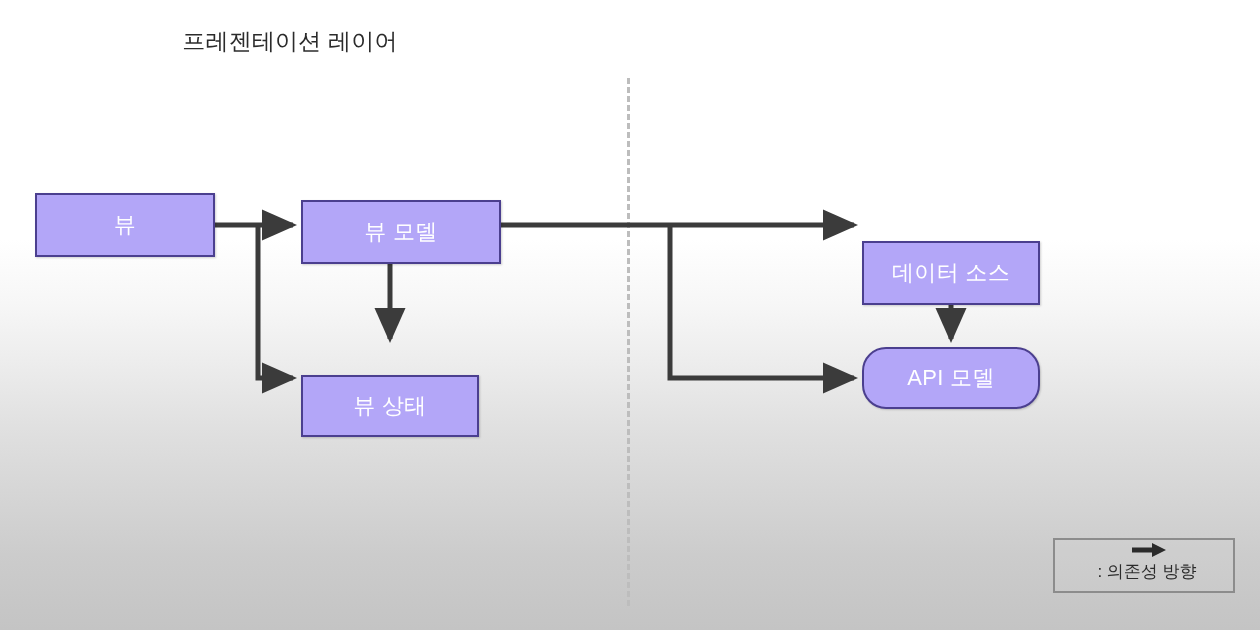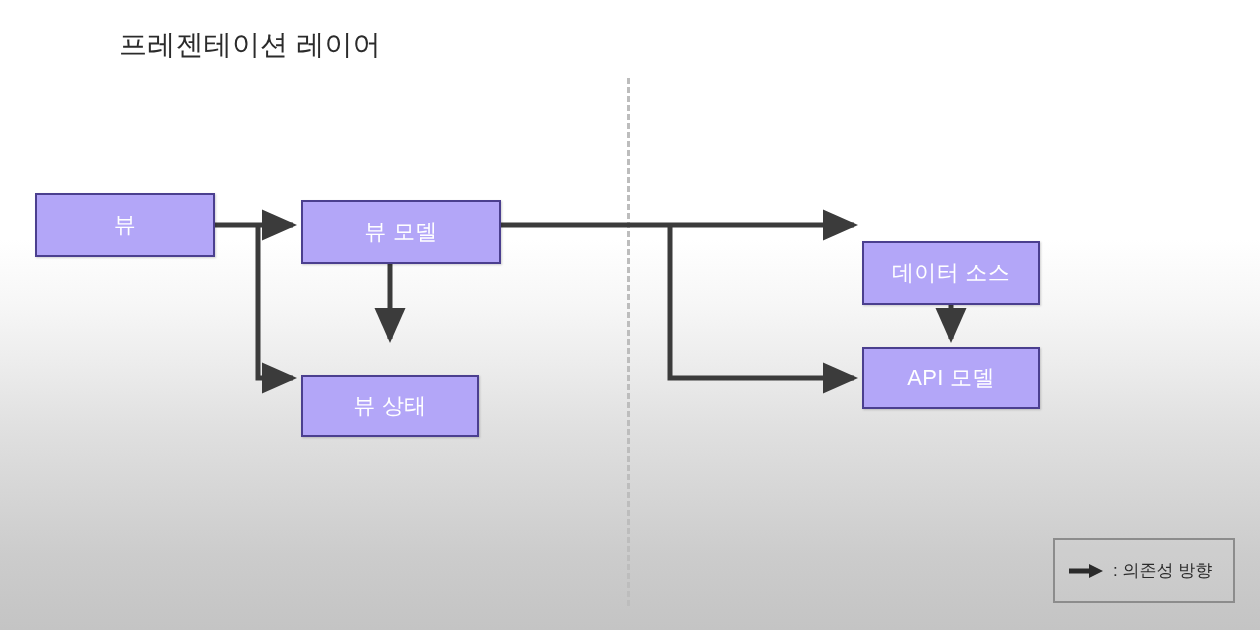--- a/index.html
+++ b/index.html
@@ -21,25 +21,26 @@
         #ffffff 38%,
         #f7f7f7 48%,
         #ececec 58%,
         #e0e0e0 68%,
         #d6d6d6 78%,
         #cccccc 88%,
         #c4c4c4 100%);
   }
   .layer-title {
     position: absolute;
-    font-size: 28px;
+    font-size: 23px;
     color: #2b2b2b;
     letter-spacing: 0.2px;
     white-space: nowrap;
     text-align: center;
+    margin-left: 40px;
   }
   #title-presentation { left: 0px;   top: 26px; width: 500px; }
   #title-data         { left: 740px; top: 26px; width: 460px; }
 
   .node {
     position: absolute;
     background: #b3a6f8;
     border: 2px solid #4b3f8f;
     box-sizing: border-box;
     display: flex;
@@ -48,21 +49,21 @@
     color: #ffffff;
     font-size: 22px;
     letter-spacing: 0.3px;
     box-shadow: 1px 1px 2px rgba(0,0,0,0.18);
     z-index: 3;
   }
   #node-view        { left: 35px;  top: 193px; width: 180px; height: 64px; }
   #node-viewmodel   { left: 301px; top: 200px; width: 200px; height: 64px; }
   #node-viewstate   { left: 301px; top: 347px; width: 178px; height: 62px; margin-top: 28px; }
   #node-datasource  { left: 862px; top: 193px; width: 178px; height: 64px; margin-top: 48px; }
-  #node-apimodel    { left: 862px; top: 347px; width: 178px; height: 62px; }
+  #node-apimodel    { left: 862px; top: 347px; width: 178px; height: 62px; border-radius: 24px; }
 
   #divider {
     position: absolute;
     left: 627px;
     top: 78px;
     width: 0;
     height: 528px;
     border-left: 3px dashed #bdbdbd;
     z-index: 1;
   }
@@ -80,27 +81,28 @@
     stroke-width: 5;
     stroke-linecap: butt;
     stroke-linejoin: miter;
   }
 
   #legend {
     position: absolute;
     left: 1053px;
     top: 538px;
     width: 182px;
-    height: 65px;
+    height: 55px;
     border: 2px solid #8c8c8c;
     background: rgba(255,255,255,0.04);
     box-sizing: border-box;
     display: flex;
     align-items: center;
     z-index: 4;
+    flex-direction: column;
   }
   #legend-arrow {
     width: 40px;
     height: 20px;
     margin-left: 12px;
     flex: 0 0 auto;
   }
   #legend-text {
     font-size: 17px;
     color: #2b2b2b;

